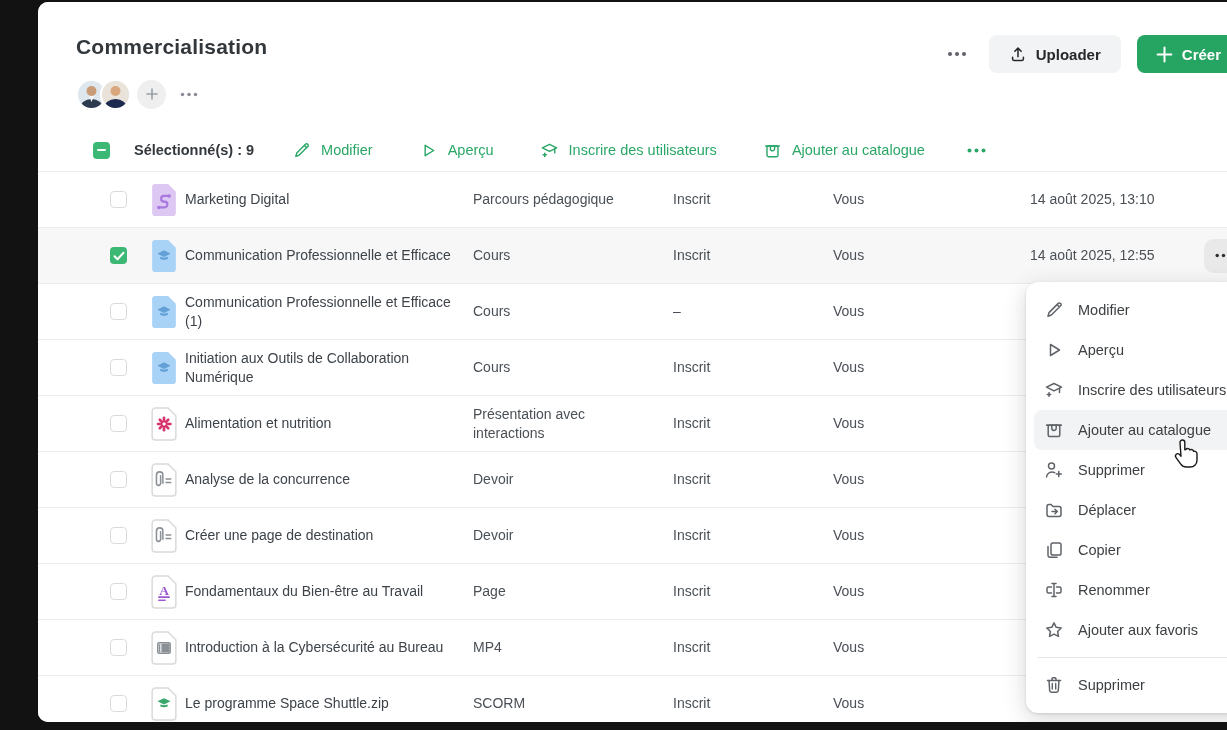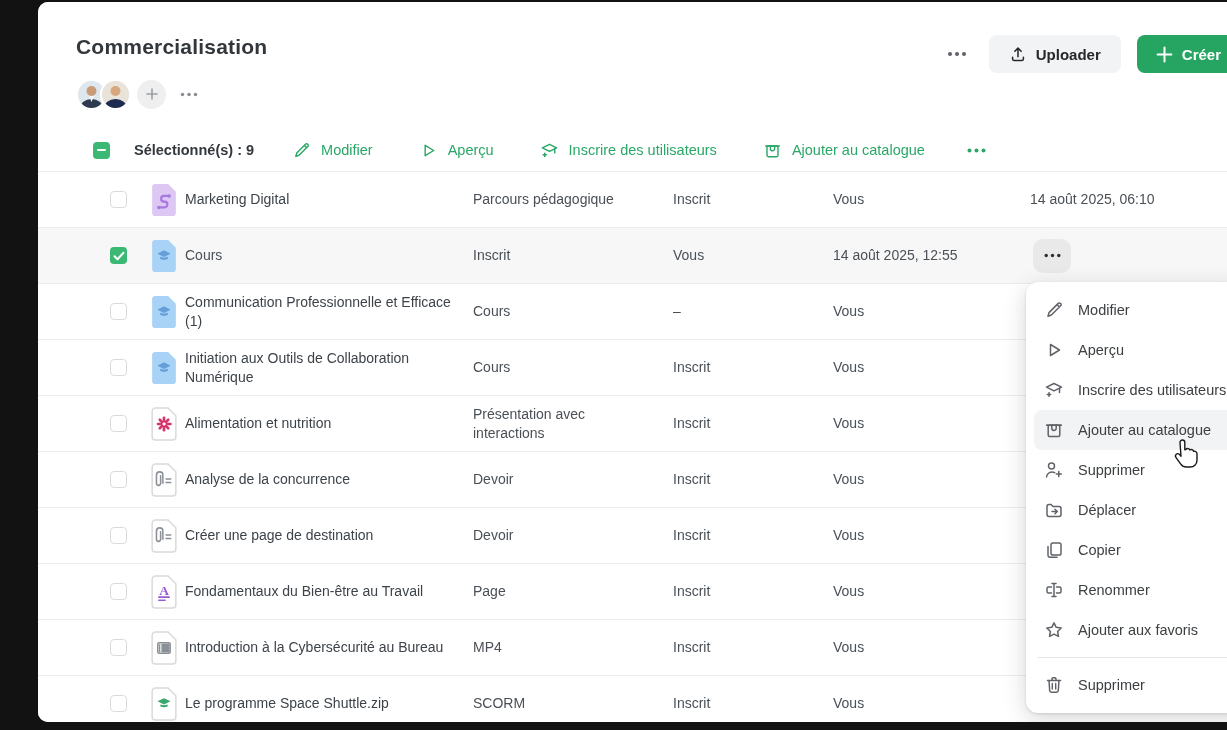--- a/index.html
+++ b/index.html
@@ -178,37 +178,38 @@
             <g stroke="#a878e0" stroke-width="2.1" fill="none" stroke-linecap="round">
               <path d="M17 12.5 h-4.5 a2.8 2.8 0 0 0 0 5.6 h0.5 a2.8 2.8 0 0 1 0 5.6 H8"></path>
             </g>
             <circle cx="17.5" cy="12.5" r="1.7" fill="#a878e0"></circle>
             <circle cx="7.5" cy="23.7" r="1.7" fill="#a878e0"></circle>
           </svg></div>
     <div class="cell cell-name">Marketing Digital</div>
     <div class="cell">Parcours pédagogique</div>
     <div class="cell">Inscrit</div>
     <div class="cell">Vous</div>
-    <div class="cell">14 août 2025, 06:10</div>
+    <div class="cell">14 août 2025, 13:10</div>
     <div class="cell-action"></div>
   </div>
 
   <div class="row selected">
     <div class="cell-cb">
           <div class="cb cb-checked">
             <svg width="12" height="10" viewBox="0 0 12 10">
               <path d="M1.5 5.2 L4.5 8.2 10.5 1.8" stroke="#fff" stroke-width="2" fill="none" stroke-linecap="round" stroke-linejoin="round"></path>
             </svg>
           </div>
         </div>
     <div class="doc-icon"><svg width="26" height="34" viewBox="0 0 25 33">
             <path d="M4 1 h12.5 l7.5 7.5 V29 a3 3 0 0 1-3 3 H4 a3 3 0 0 1-3-3 V4 a3 3 0 0 1 3-3 z" fill="#a9d3f6"></path>
             <path d="M12.5 11 l6.5 3.2-6.5 3.2-6.5-3.2 z" fill="#64a0d8"></path>
             <path d="M8.8 17.3 a5.5 2.6 0 0 0 7.4 0 v2.2 a5.5 2.6 0 0 1-7.4 0 z" fill="#64a0d8"></path>
           </svg></div>
+    <div class="cell cell-name">Communication Professionnelle et Efficace</div>
     <div class="cell">Cours</div>
     <div class="cell">Inscrit</div>
     <div class="cell">Vous</div>
     <div class="cell">14 août 2025, 12:55</div>
     <div class="cell-action">
           <button class="row-more-btn">
             <svg width="17" height="5" viewBox="0 0 17 5">
               <circle cx="2.2" cy="2.5" r="1.7" fill="currentColor"></circle>
               <circle cx="8.5" cy="2.5" r="1.7" fill="currentColor"></circle>
               <circle cx="14.8" cy="2.5" r="1.7" fill="currentColor"></circle>

